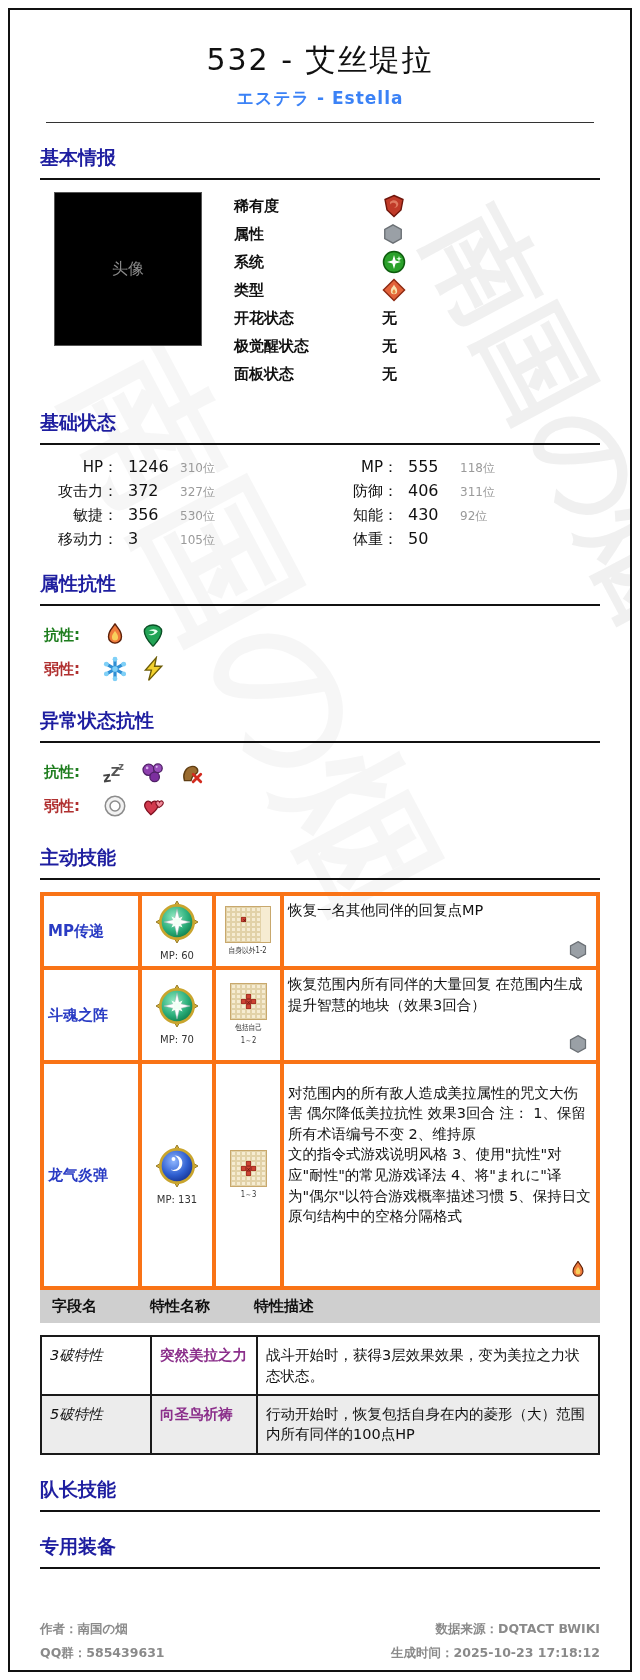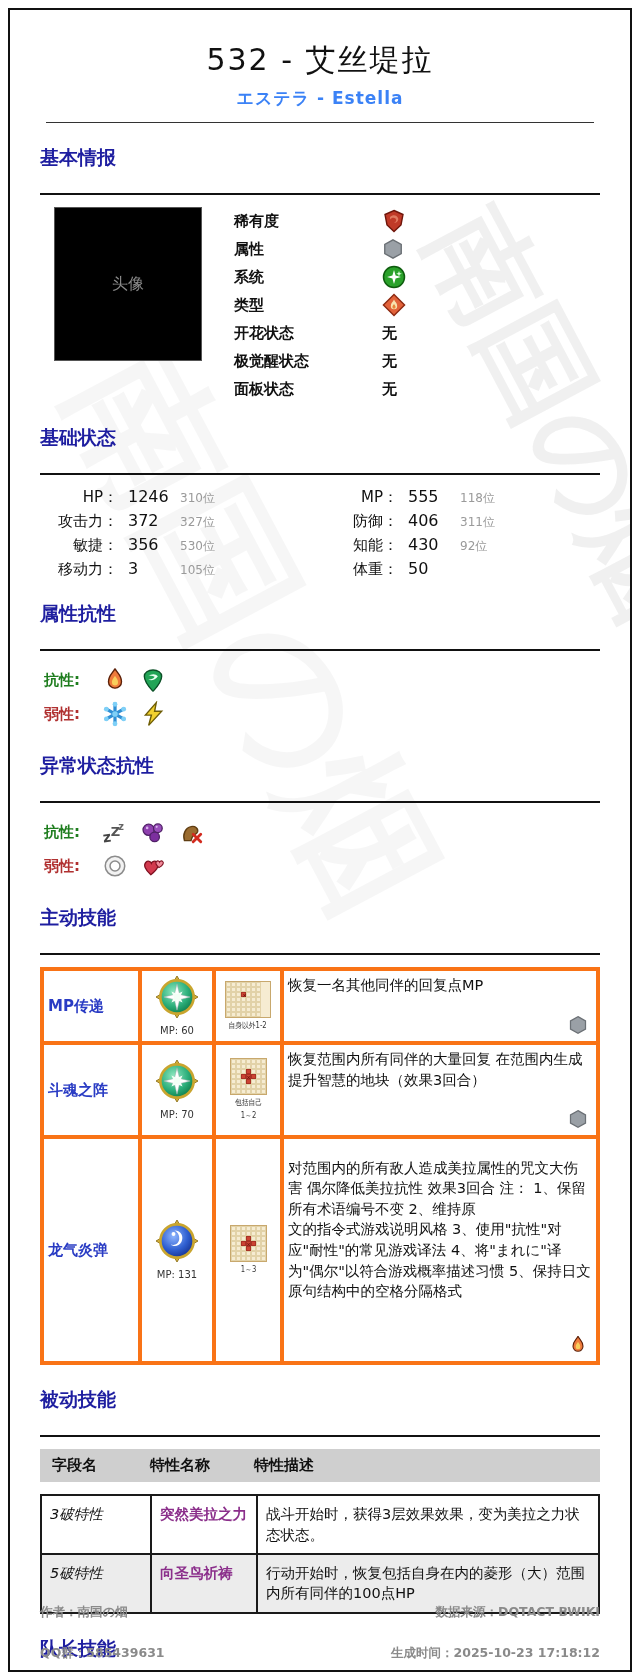--- a/index.html
+++ b/index.html
@@ -12,21 +12,21 @@
     pointer-events:none;white-space:nowrap;}
   .wm1{font-size:110px;top:330px;left:330px;transform:rotate(62deg);}
   .wm2{font-size:150px;top:520px;left:-60px;transform:rotate(62deg);color:rgba(130,130,130,0.07);}
   .content{position:relative;z-index:1;padding:14px 30px 0 30px;box-sizing:border-box;}
 
   .page-title{text-align:center;font-size:30px;font-weight:500;letter-spacing:2px;margin:16px 0 6px;}
   .page-sub{text-align:center;font-size:17px;color:#3b82f6;font-weight:bold;letter-spacing:1px;}
   .titleline{border-top:1px solid #333;margin:12px 6px 0 6px;}
 
   h2.sec{color:#1e1ea0;font-size:19px;font-weight:bold;margin:22px 0 12px 0;
-    border-bottom:2px solid #111;padding-bottom:22px;}
+    border-bottom:2px solid #111;padding-bottom:7px;}
 
   
   .binfo{display:flex;margin:4px 0 2px 0;}
   .avatar{width:146px;height:152px;background:#000000;border:1px solid #555;
     display:flex;align-items:center;justify-content:center;color:#8b8b8b;font-size:16px;margin-left:14px;}
   .brows{margin-left:32px;flex:1;}
   .brow{display:flex;align-items:center;height:28px;}
   .brow .lb{width:130px;font-weight:bold;font-size:15px;}
   .brow .vl{font-size:15px;font-weight:bold;margin-left:18px;}
   .brow .ic{margin-left:18px;display:inline-flex;}
@@ -72,21 +72,21 @@
   table.passive td{border:2px solid #1a1a1a;font-size:14.5px;padding:8px;vertical-align:top;line-height:1.4;}
   td.pfield{width:92px;font-style:italic;}
   td.pname{width:88px;color:#8b2f8b;font-weight:bold;}
   tr.alt{background:#ececec;}
 
   .leader-text{font-size:15px;margin:4px 0 2px 2px;}
 
   
   .footer{position:absolute;left:30px;right:30px;bottom:8px;display:flex;justify-content:space-between;
     font-size:12.5px;font-weight:bold;color:#8a8a8a;z-index:1;}
-  .footer .line{margin-top:24px;}
+  .footer .line{margin-top:7px;}
   .footer .right{text-align:right;}
 </style>
 </head>
 <body>
 
 <div class="frame">
   <div class="watermark wm1">南国の烟</div>
   <div class="watermark wm2">南国の烟</div>
 
   <div class="content">
@@ -519,21 +519,20 @@
 文的指令式游戏说明风格 3、使用"抗性"对应"耐性"的常见游戏译法 4、将"まれに"译为"偶尔"以符合游戏概率描述习惯 5、保持日文原句结构中的空格分隔格式</span>
           <span class="elem-badge"><svg width="20" height="20" viewBox="0 0 24 24">
                   <path d="M12 1.5 C10.2 5.5 6 7.5 6 13.5 a6 6 0 0 0 12 0 C18 7.5 13.8 5.5 12 1.5" fill="#ef7b3c" stroke="#5c2008" stroke-width="1.3"></path>
                   <path d="M12 8 C11 10.2 9.2 11 9.2 14.3 a2.8 2.8 0 0 0 5.6 0 C14.8 11 13 10.2 12 8" fill="#f8cf5c"></path>
                 </svg></span>
         </td>
       </tr>
     </tbody>
       </table>
 
-    <h2 class="sec">被动技能</h2>
     <div class="pband">
       <span class="c1">字段名</span>
       <span class="c2">特性名称</span>
       <span class="c3">特性描述</span>
     </div>
     <table class="passive">
       <tbody>
           <tr>
         <td class="pfield">3破特性</td>
         <td class="pname">突然美拉之力</td>

